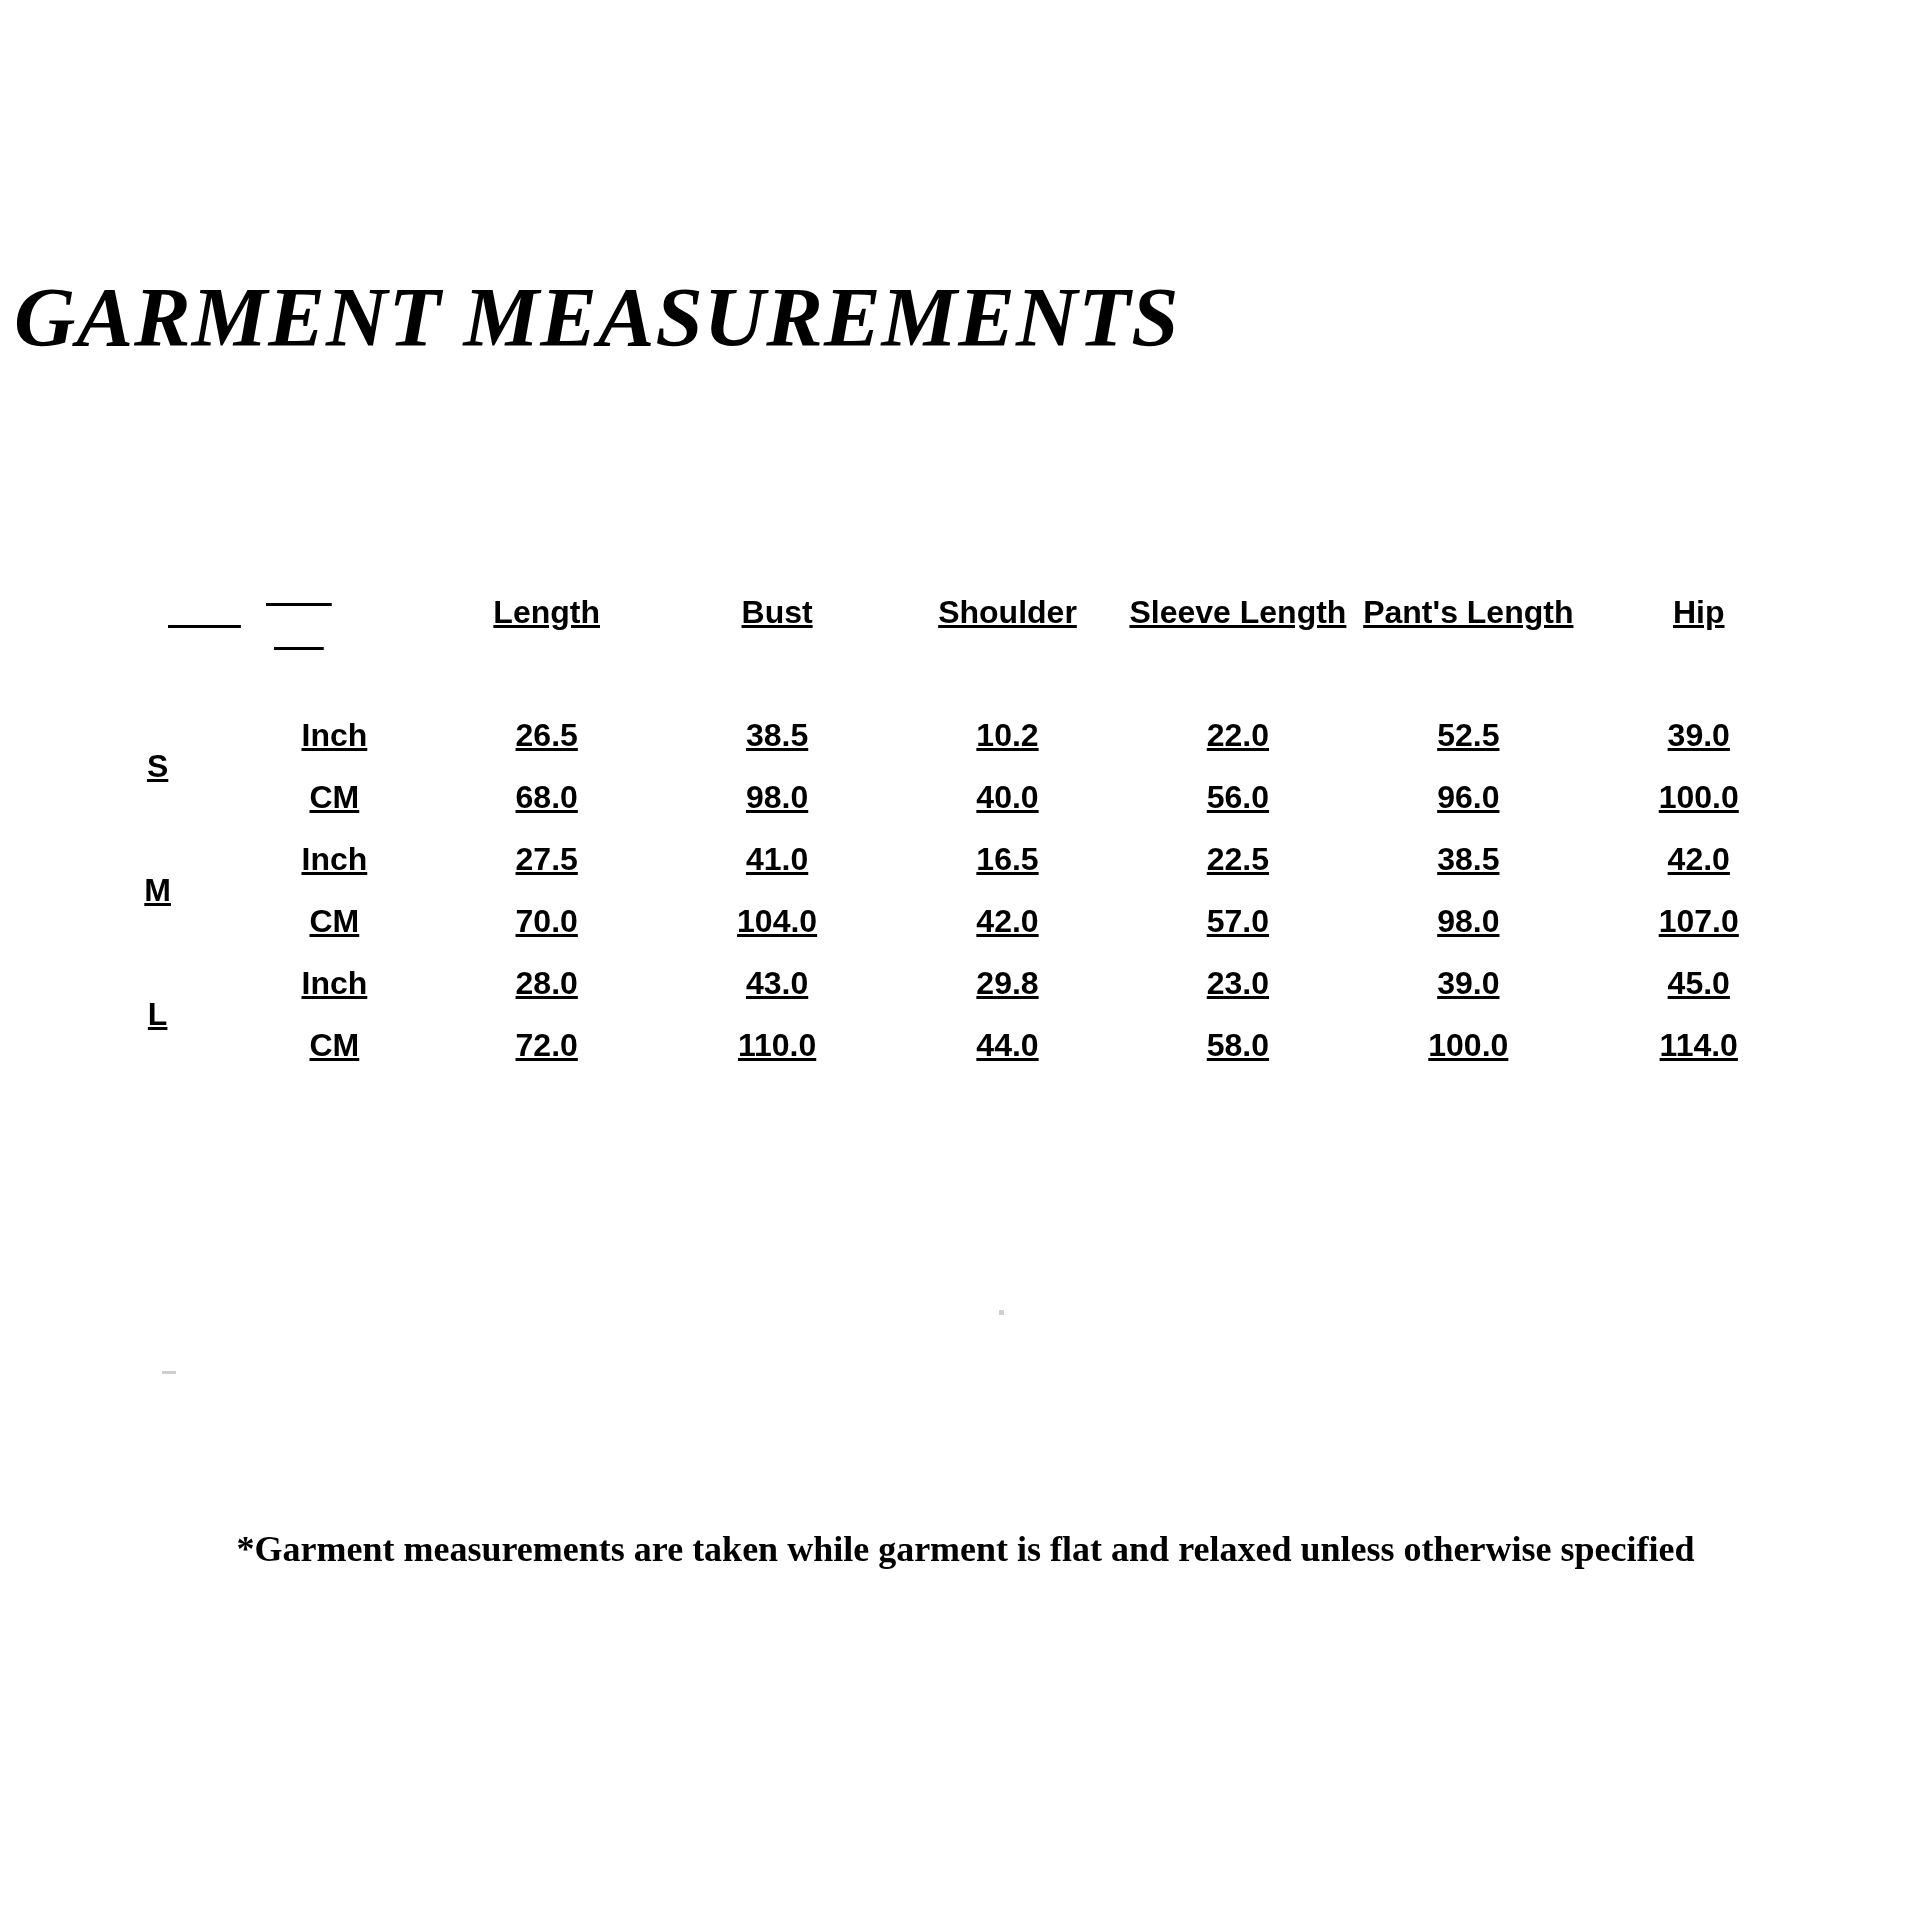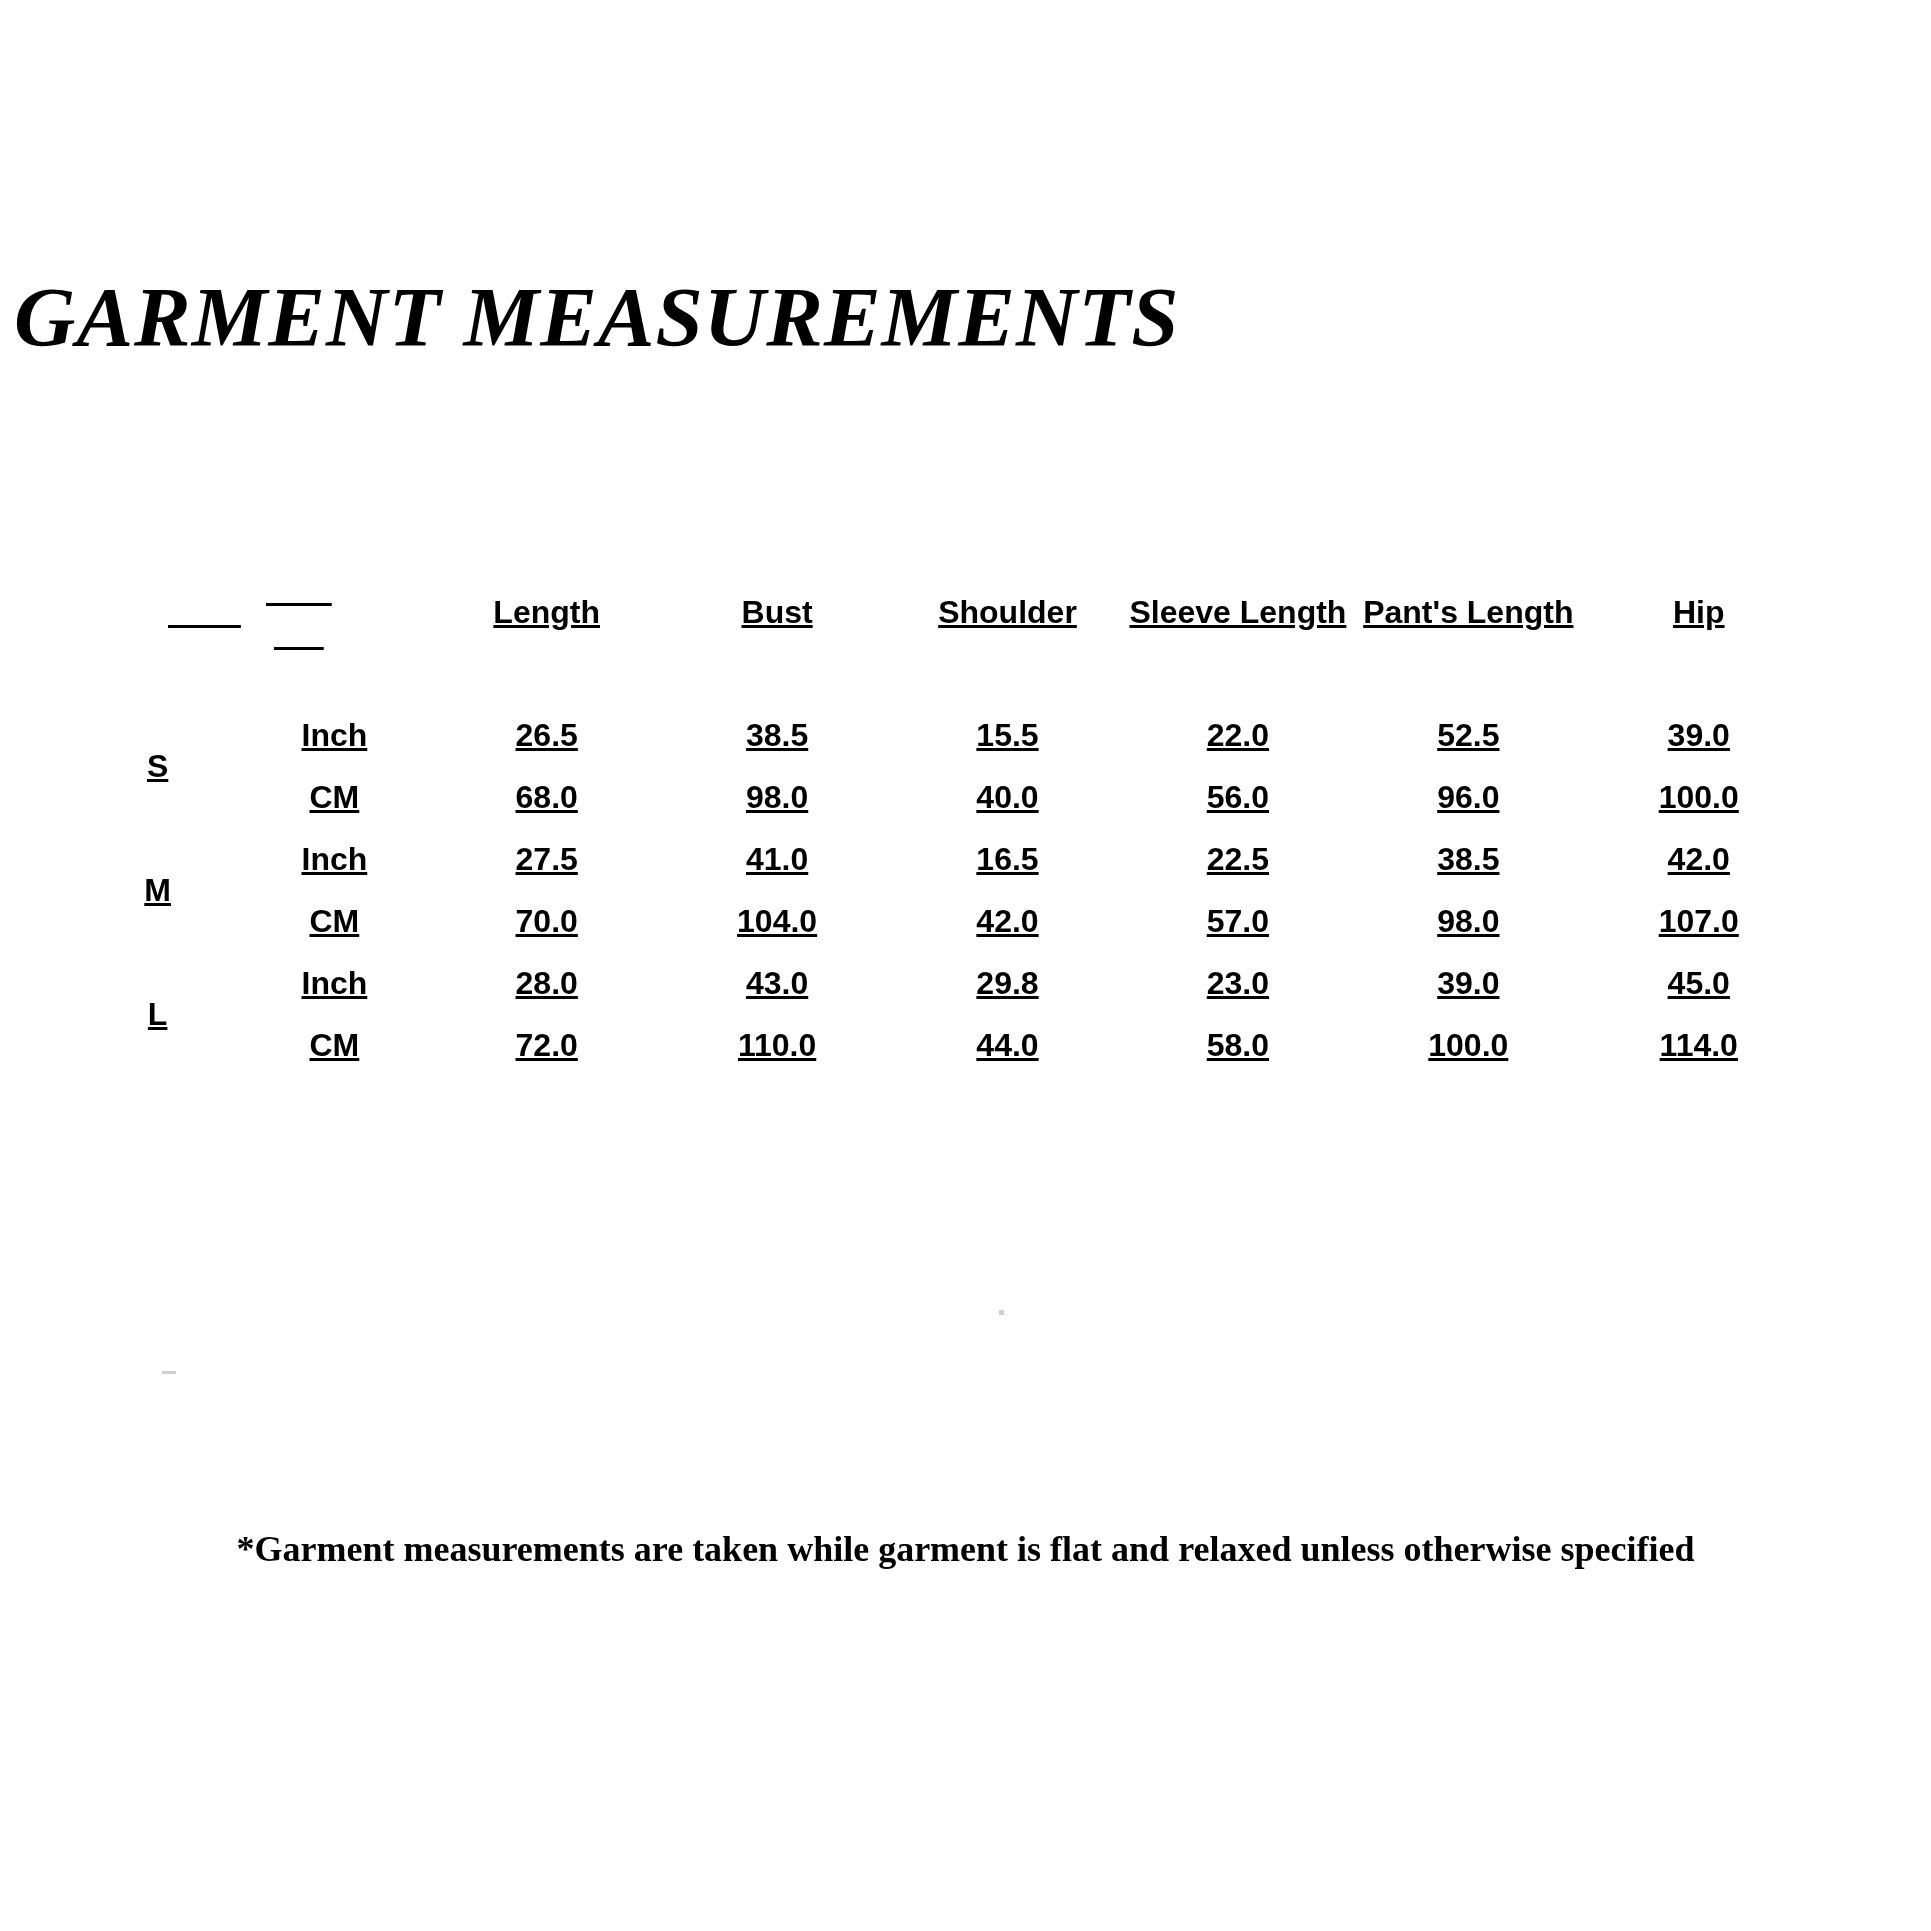--- a/index.html
+++ b/index.html
@@ -167,21 +167,21 @@
           <td class="hd">Sleeve Length</td>
           <td class="hd">Pant's Length</td>
           <td class="hd">Hip</td>
         </tr>
 
         <tr>
           <td class="sizecell" rowspan="2">S</td>
           <td class="unitcell">Inch</td>
           <td class="val">26.5</td>
           <td class="val">38.5</td>
-          <td class="val">15.5</td>
+          <td class="val">10.2</td>
           <td class="val">22.0</td>
           <td class="val">52.5</td>
           <td class="val">39.0</td>
         </tr>
         <tr>
           <td class="unitcell">CM</td>
           <td class="val">68.0</td>
           <td class="val">98.0</td>
           <td class="val">40.0</td>
           <td class="val">56.0</td>

